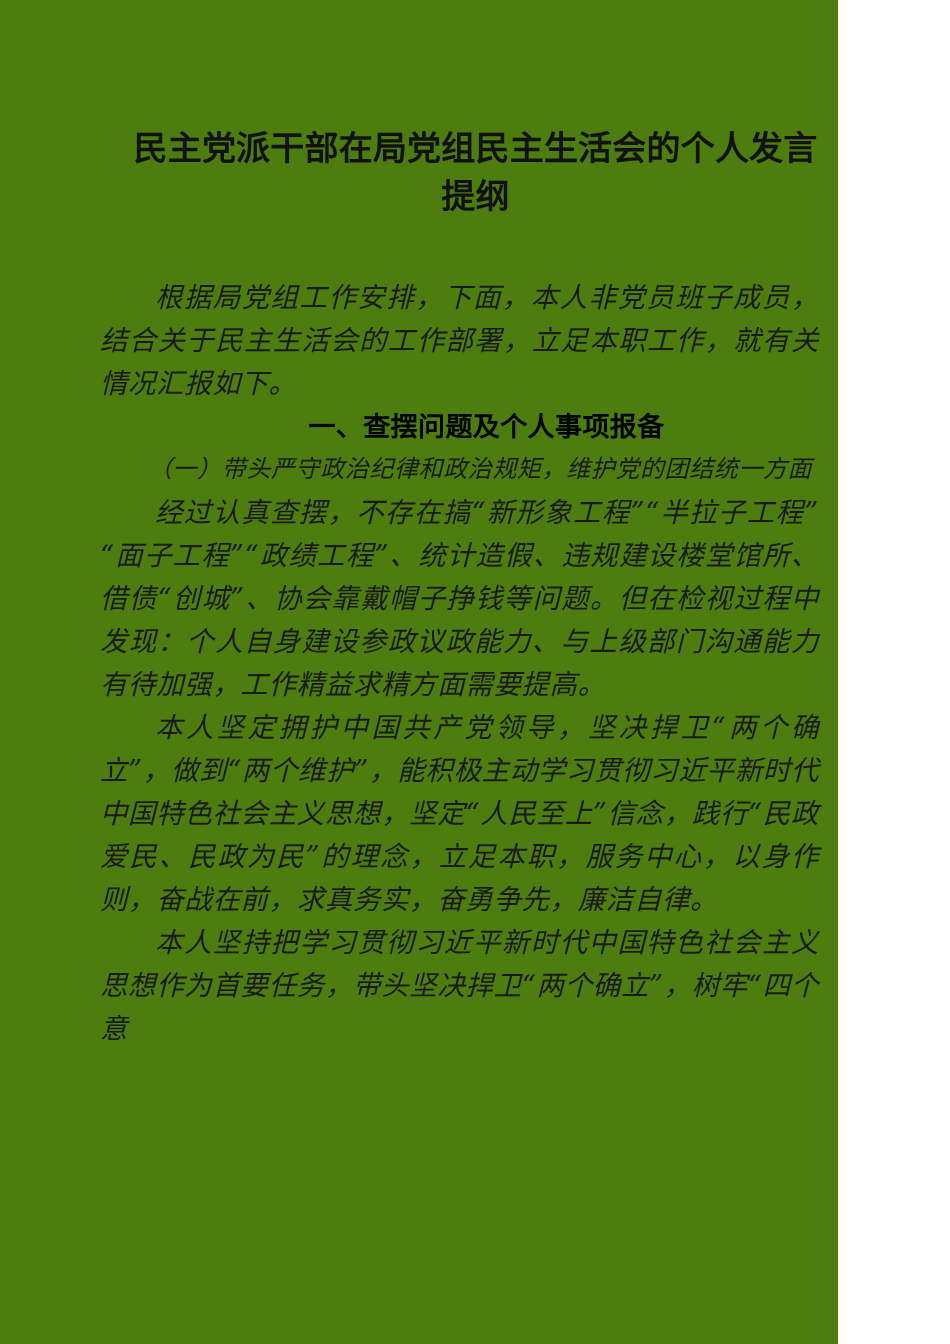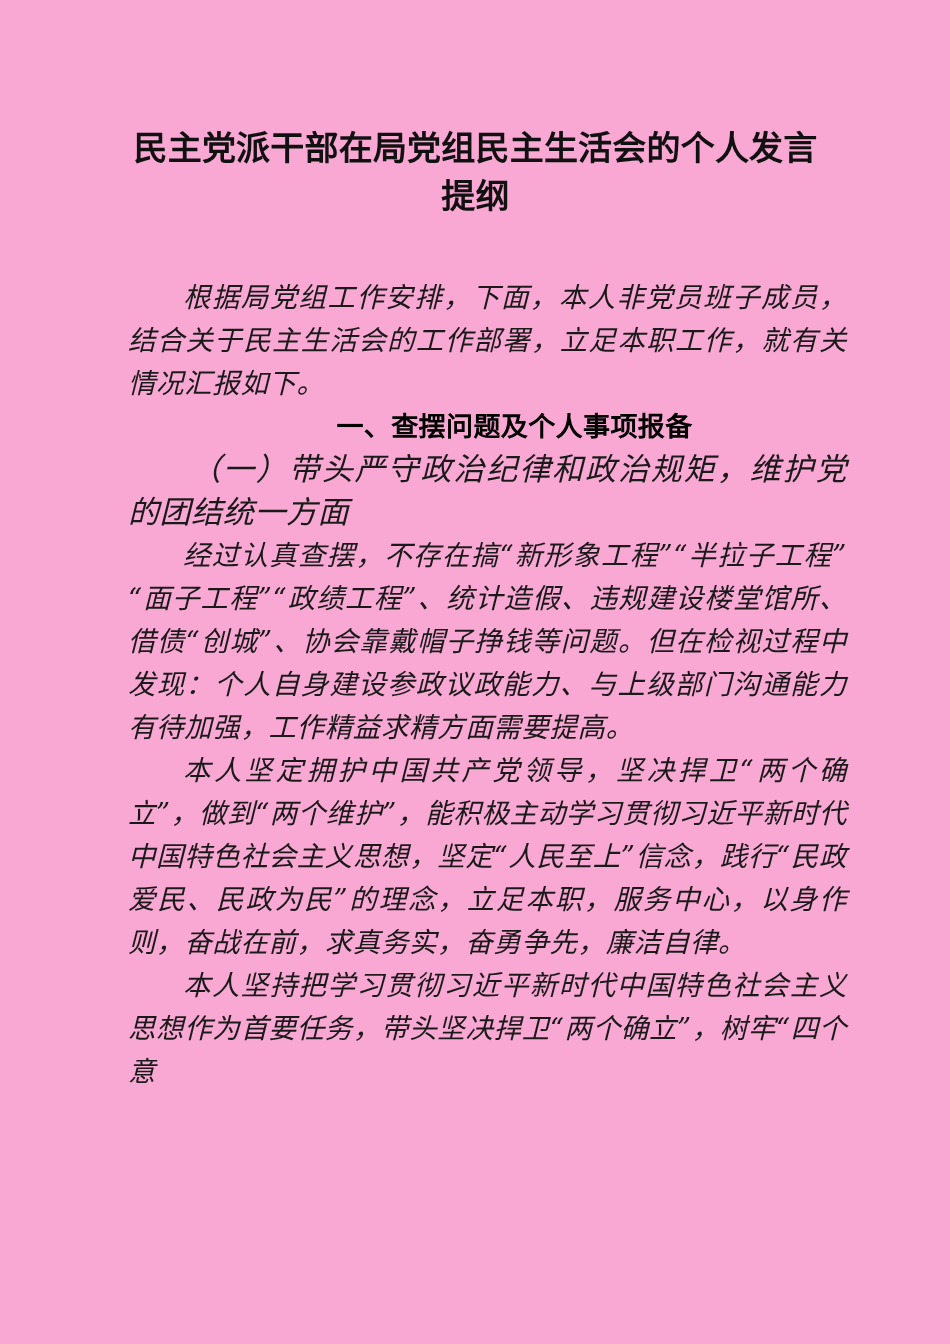--- a/index.html
+++ b/index.html
@@ -12,23 +12,23 @@
     width: 950px;
     height: 1344px;
     overflow: hidden;
     font-family: "DejaVu Serif", "Liberation Serif", serif;
     color: #000000;
     -webkit-font-smoothing: antialiased;
   }
 
   .page {
     position: relative;
-    width: 950px;
+    width: 838px;
     height: 1344px;
-    background: #f9a8d4;
+    background: #4d7c0f;
     box-sizing: border-box;
   }
 
   
   .doc-title {
     margin: 0;
     padding: 0;
     font-family: "DejaVu Serif", "Liberation Serif", serif;
     font-weight: 700;
     font-size: 34px;
@@ -38,21 +38,21 @@
     color: #111111;
     position: absolute;
     top: 124px;
     left: 116px;
     width: 719px;
   }
 
   
   .body-block {
     position: absolute;
-    left: 128px;
+    left: 100px;
     width: 719px;
   }
 
   p.para {
     margin: 0;
     padding: 0;
     font-family: "DejaVu Serif", "Liberation Serif", serif;
     font-size: 27.5px;
     line-height: 43px;
     text-align: justify;
@@ -78,21 +78,21 @@
     color: #000000;
     text-align: center;
   }
 
   
   p.heading-2 {
     margin: 0;
     padding: 0;
     font-family: "DejaVu Serif", "Liberation Serif", serif;
     font-style: italic;
-    font-size: 31px;
+    font-size: 24px;
     line-height: 43px;
     text-indent: 2em;
     letter-spacing: 0.6px;
     color: #1a1a1a;
     text-align: justify;
     text-justify: inter-ideograph;
     word-break: break-all;
   }
 </style>
 </head>

